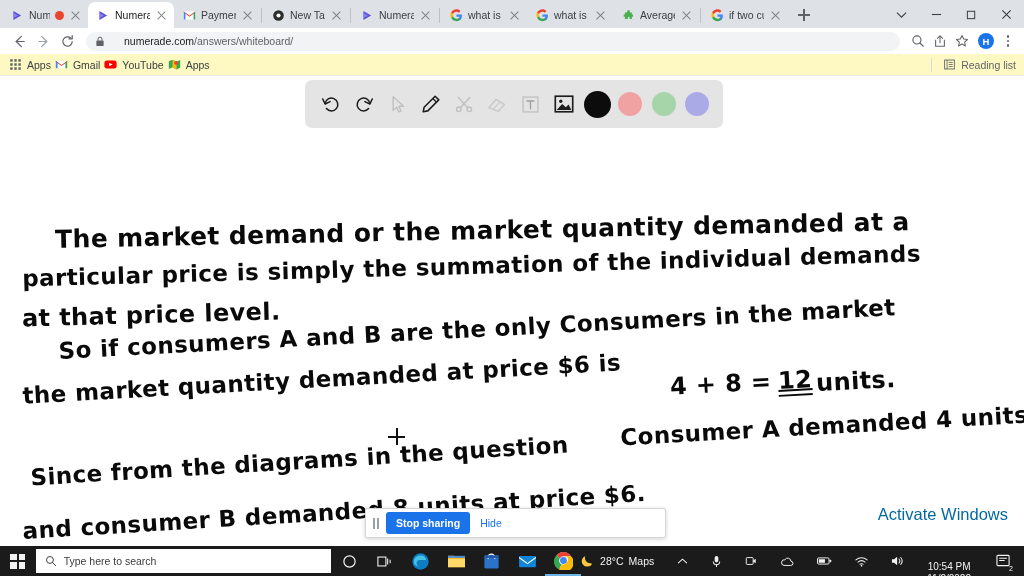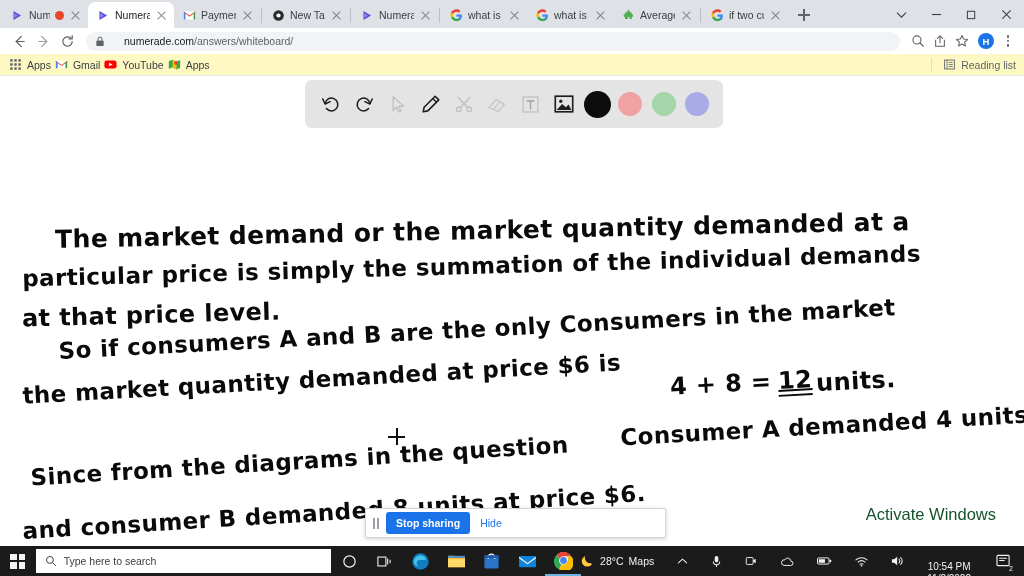--- a/index.html
+++ b/index.html
@@ -185,23 +185,23 @@
     width: 17px; height: 17px;
   }
   .crosshair::before, .crosshair::after {
     content:""; position:absolute; background:#111;
   }
   .crosshair::before { left:0; top:7.5px; width:17px; height:2px; }
   .crosshair::after  { left:7.5px; top:0; width:2px; height:17px; }
 
   .activate {
     position: absolute;
-    right: 28px; bottom: 50px;
+    right: 16px; bottom: 50px;
     text-align: left;
-    color: #14532d;
+    color: #0369a1;
     user-select: none;
   }
   .activate .a1 { font-size: 16.5px; line-height: 20px; }
   .activate .a2 { font-size: 11px; line-height: 15px; }
 
   .sharebar {
     position: absolute;
     left: 365px; bottom: 36px;
     width: 301px; height: 30px;
     background: #ffffff;

